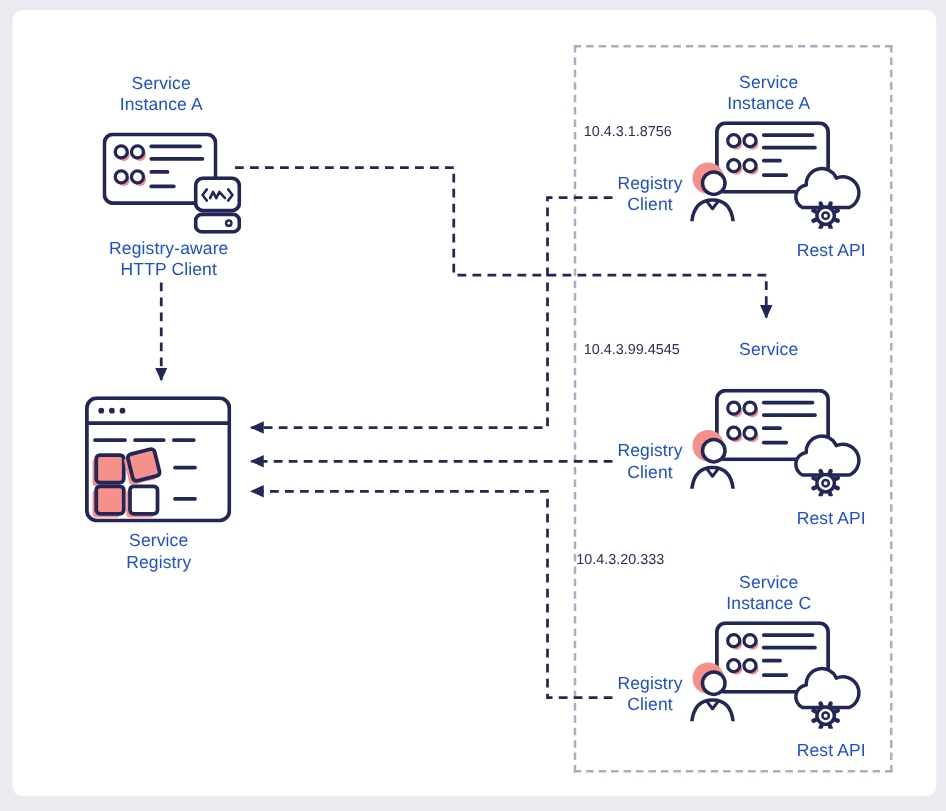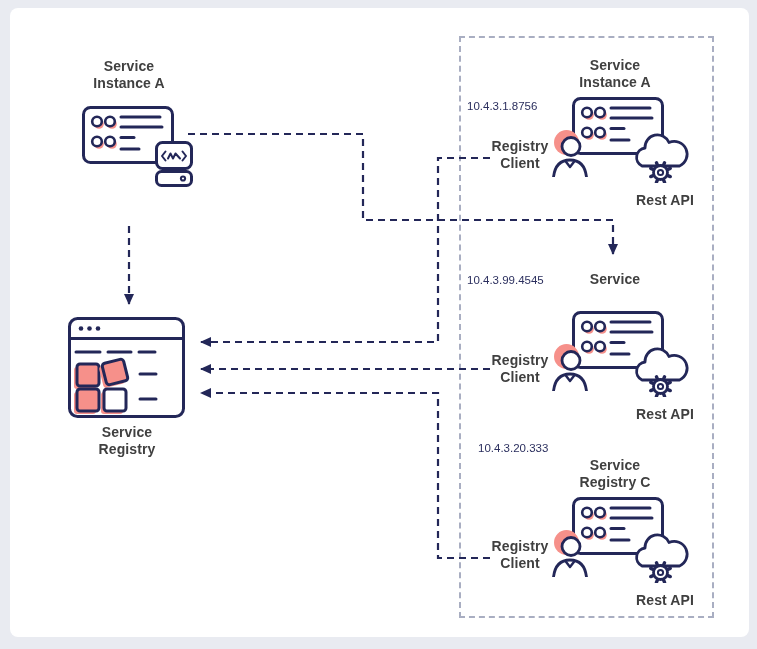--- a/index.html
+++ b/index.html
@@ -1,29 +1,29 @@
 <!DOCTYPE html>
 <html><head>
 <meta charset="utf-8">
 <style>
   html,body{margin:0;padding:0;width:757px;height:649px;overflow:hidden;
     font-family:"Liberation Sans", sans-serif;background:#e9ebf1;}
   .canvas{position:absolute;left:10px;top:8px;width:739px;height:629px;
     background:#ffffff;border-radius:8px;}
-  .lbl{position:absolute;color:#404040;font-size:14px;line-height:17px;
-    font-weight:700;text-align:center;letter-spacing:.1px;}
+  .lbl{position:absolute;color:#1d4ed8;font-size:14px;line-height:17px;
+    font-weight:400;text-align:center;letter-spacing:.1px;}
   .ip{position:absolute;color:#2b2f5e;font-size:11.5px;line-height:14px;
     font-weight:400;text-align:left;}
   .panel{position:absolute;left:459px;top:36px;width:255px;height:582px;
     border:2px dashed #a9aec2;box-sizing:border-box;z-index:1;}
   .inst{position:absolute;left:455px;width:262px;height:160px;z-index:2;}
   .inst .title{left:100px;top:5px;width:120px;}
   .inst .ipos-a{left:12px;top:47px;}
   .inst .ipos-b{left:12px;top:7px;text-align:right;}
-  .inst .ipos-c{left:23px;top:-11px;}
+  .inst .ipos-c{left:6px;top:-11px;}
   .inst .card{left:117px;top:45px;}
   .inst .person{left:93px;top:77px;}
   .inst .cloud{left:176px;top:79px;}
   .inst .client{left:27px;top:86px;width:76px;}
   .inst .api{left:162px;top:140px;width:96px;}
   svg.icon{position:absolute;display:block;}
   .overlay{position:absolute;left:0;top:0;z-index:3;pointer-events:none;}
   .lgroup{z-index:2;}
 </style>
 </head>
@@ -114,20 +114,22 @@
     <div>Service</div>
     <div>Instance A</div>
   </div>
   <svg class="icon" style="left:82px;top:106px;" width="92" height="58" viewBox="0 0 92 58">
       <use href="#sym-card"></use>
     </svg>
   <svg class="icon" style="left:155px;top:141px;" width="38" height="46" viewBox="0 0 38 46">
       <use href="#sym-codebox"></use>
     </svg>
   <div class="lbl" style="left:60px;top:190px;width:150px;">
+    <div>Registry-aware</div>
+    <div>HTTP Client</div>
   </div>
   <svg class="icon" style="left:68px;top:317px;" width="117" height="101" viewBox="0 0 117 101">
       <use href="#sym-registry"></use>
     </svg>
   <div class="lbl" style="left:67px;top:424px;width:120px;">
     <div>Service</div>
     <div>Registry</div>
   </div>
 </div>
 
@@ -173,21 +175,21 @@
     <div>Registry</div>
     <div>Client</div>
   </div>
   <div class="lbl api">Rest API</div>
 </div>
 
 <div class="inst" style="top:452px;">
   <div class="ip ipos-c">10.4.3.20.333</div>
   <div class="lbl title">
     <div>Service</div>
-    <div>Registry C</div>
+    <div>Instance C</div>
   </div>
   <svg class="icon card" width="92" height="58" viewBox="0 0 92 58">
       <use href="#sym-card"></use>
     </svg>
   <svg class="icon person" width="44" height="48" viewBox="0 0 44 48">
       <use href="#sym-person"></use>
     </svg>
   <svg class="icon cloud" width="60" height="52" viewBox="0 0 60 52">
       <use href="#sym-cloud"></use>
     </svg>

